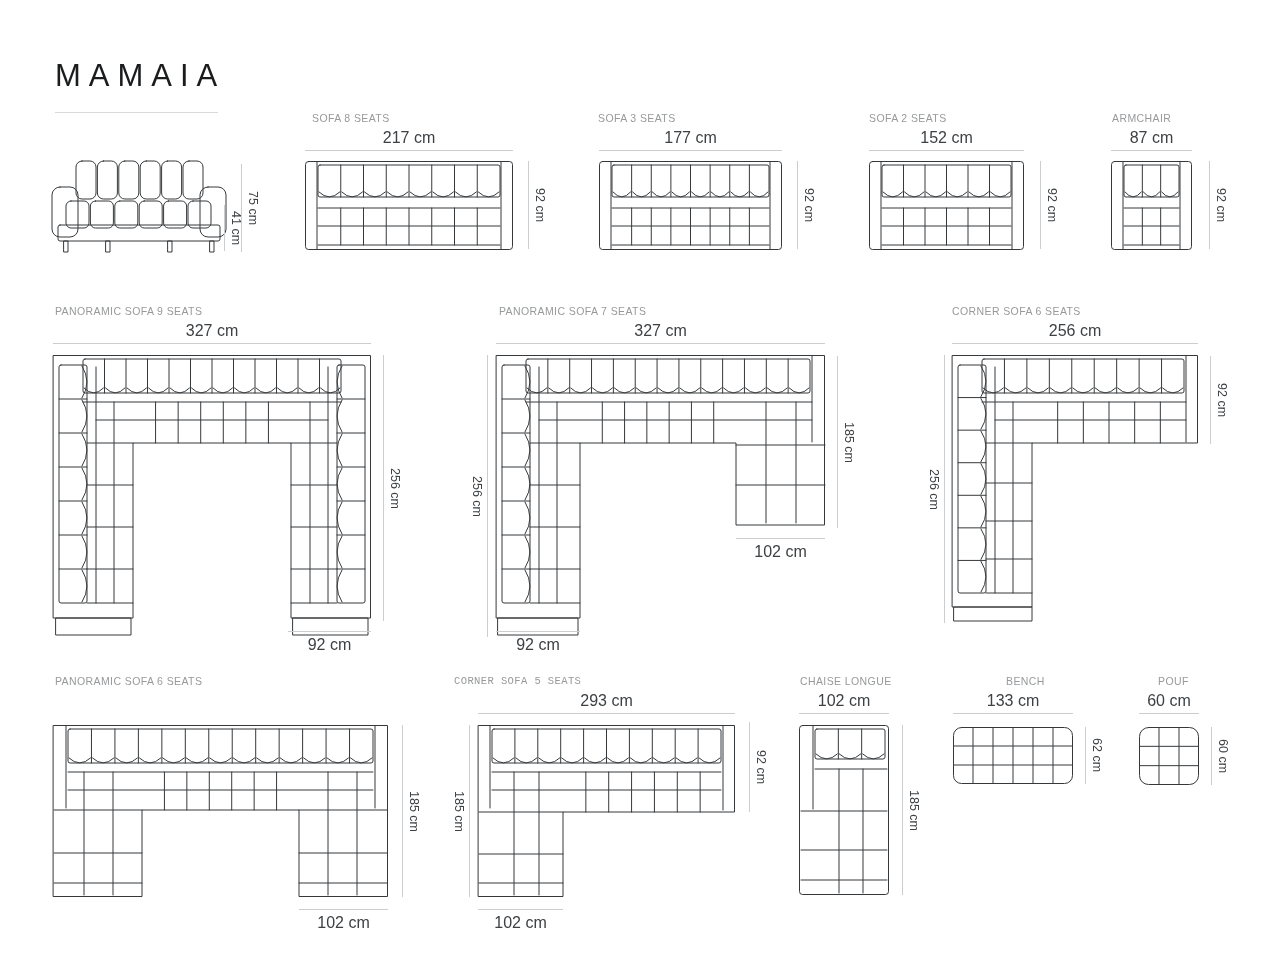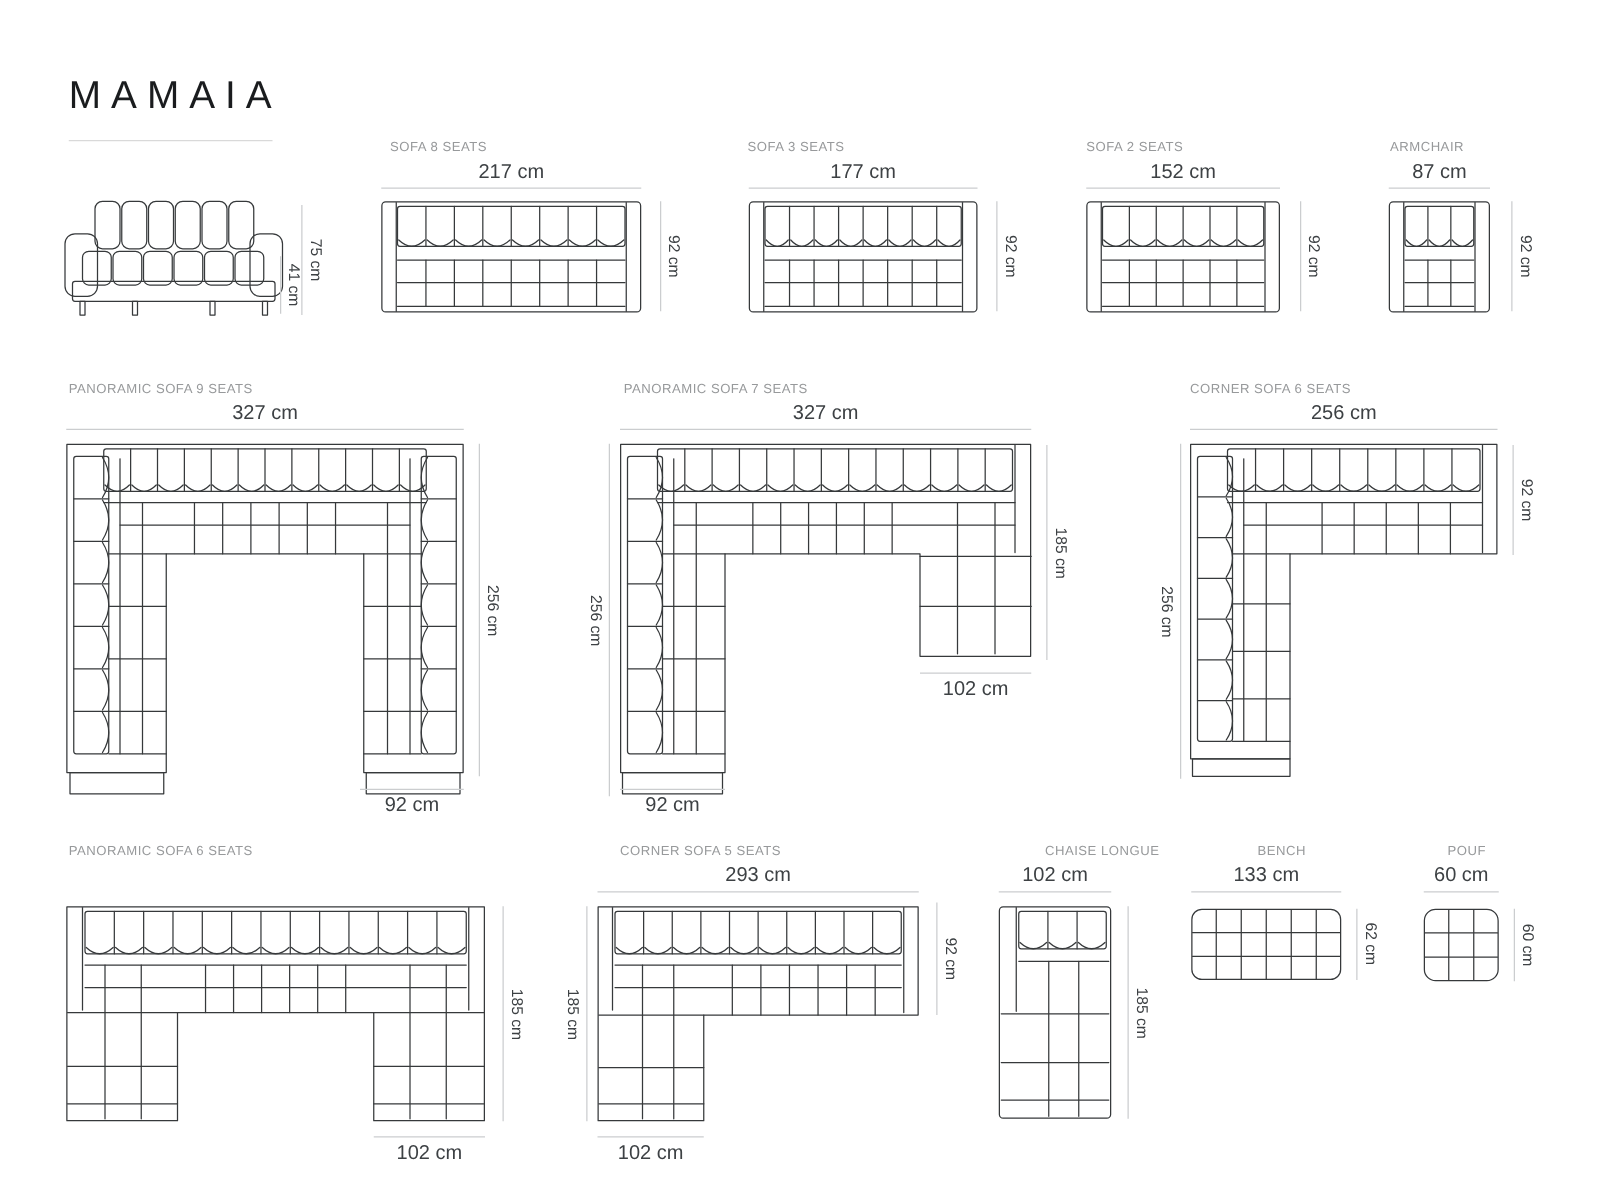--- a/index.html
+++ b/index.html
@@ -409,21 +409,21 @@
     </svg>
   <div class="vdim" style="left:402px;top:725px;height:172px;">
     <div class="dline"></div>
     <span class="dtxt">185 cm</span>
   </div>
   <div class="hdim below" style="left:299px;top:909px;width:89px;">
     <span class="dtxt">102 cm</span>
     <div class="dline"></div>
   </div>
 
-  <div class="plabel" style="left:496px;top:675px;">CORNER SOFA 5 SEATS</div>
+  <div class="plabel" style="left:454px;top:675px;font-family:Liberation Mono, monospace;">CORNER SOFA 5 SEATS</div>
   <div class="hdim" style="left:478px;top:693px;width:257px;">
     <span class="dtxt">293 cm</span>
     <div class="dline"></div>
   </div>
   <div class="vdim" style="left:452px;top:725px;height:172px;">
     <span class="dtxt">185 cm</span>
     <div class="dline"></div>
   </div>
   <svg class="fig" id="svg_corner5" style="left:478px;top:725px;" width="257" height="172" viewBox="0 0 257 172">
       <path d="M0.5 0.5 H256.5 V87 H85 V171.5 H0.5 Z"></path>
@@ -456,21 +456,21 @@
     </svg>
   <div class="vdim" style="left:749px;top:722px;height:90px;">
     <div class="dline"></div>
     <span class="dtxt">92 cm</span>
   </div>
   <div class="hdim below" style="left:478px;top:909px;width:85px;">
     <span class="dtxt">102 cm</span>
     <div class="dline"></div>
   </div>
 
-  <div class="plabel" style="left:836px;top:675px;">CHAISE LONGUE</div>
+  <div class="plabel" style="left:800px;top:675px;">CHAISE LONGUE</div>
   <div class="hdim" style="left:799px;top:693px;width:90px;">
     <span class="dtxt">102 cm</span>
     <div class="dline"></div>
   </div>
   <svg class="fig" id="svg_chaise" style="left:799px;top:725px;" width="90" height="170" viewBox="0 0 90 170">
       <rect x="0.5" y="0.5" width="89" height="169" rx="3"></rect>
       <line x1="14" y1="1" x2="14" y2="84"></line>
       <rect x="16" y="4" width="70" height="30" rx="2"></rect>
       <line x1="39.33333333333333" y1="4" x2="39.33333333333333" y2="34"></line>
       <line x1="62.666666666666664" y1="4" x2="62.666666666666664" y2="34"></line>

